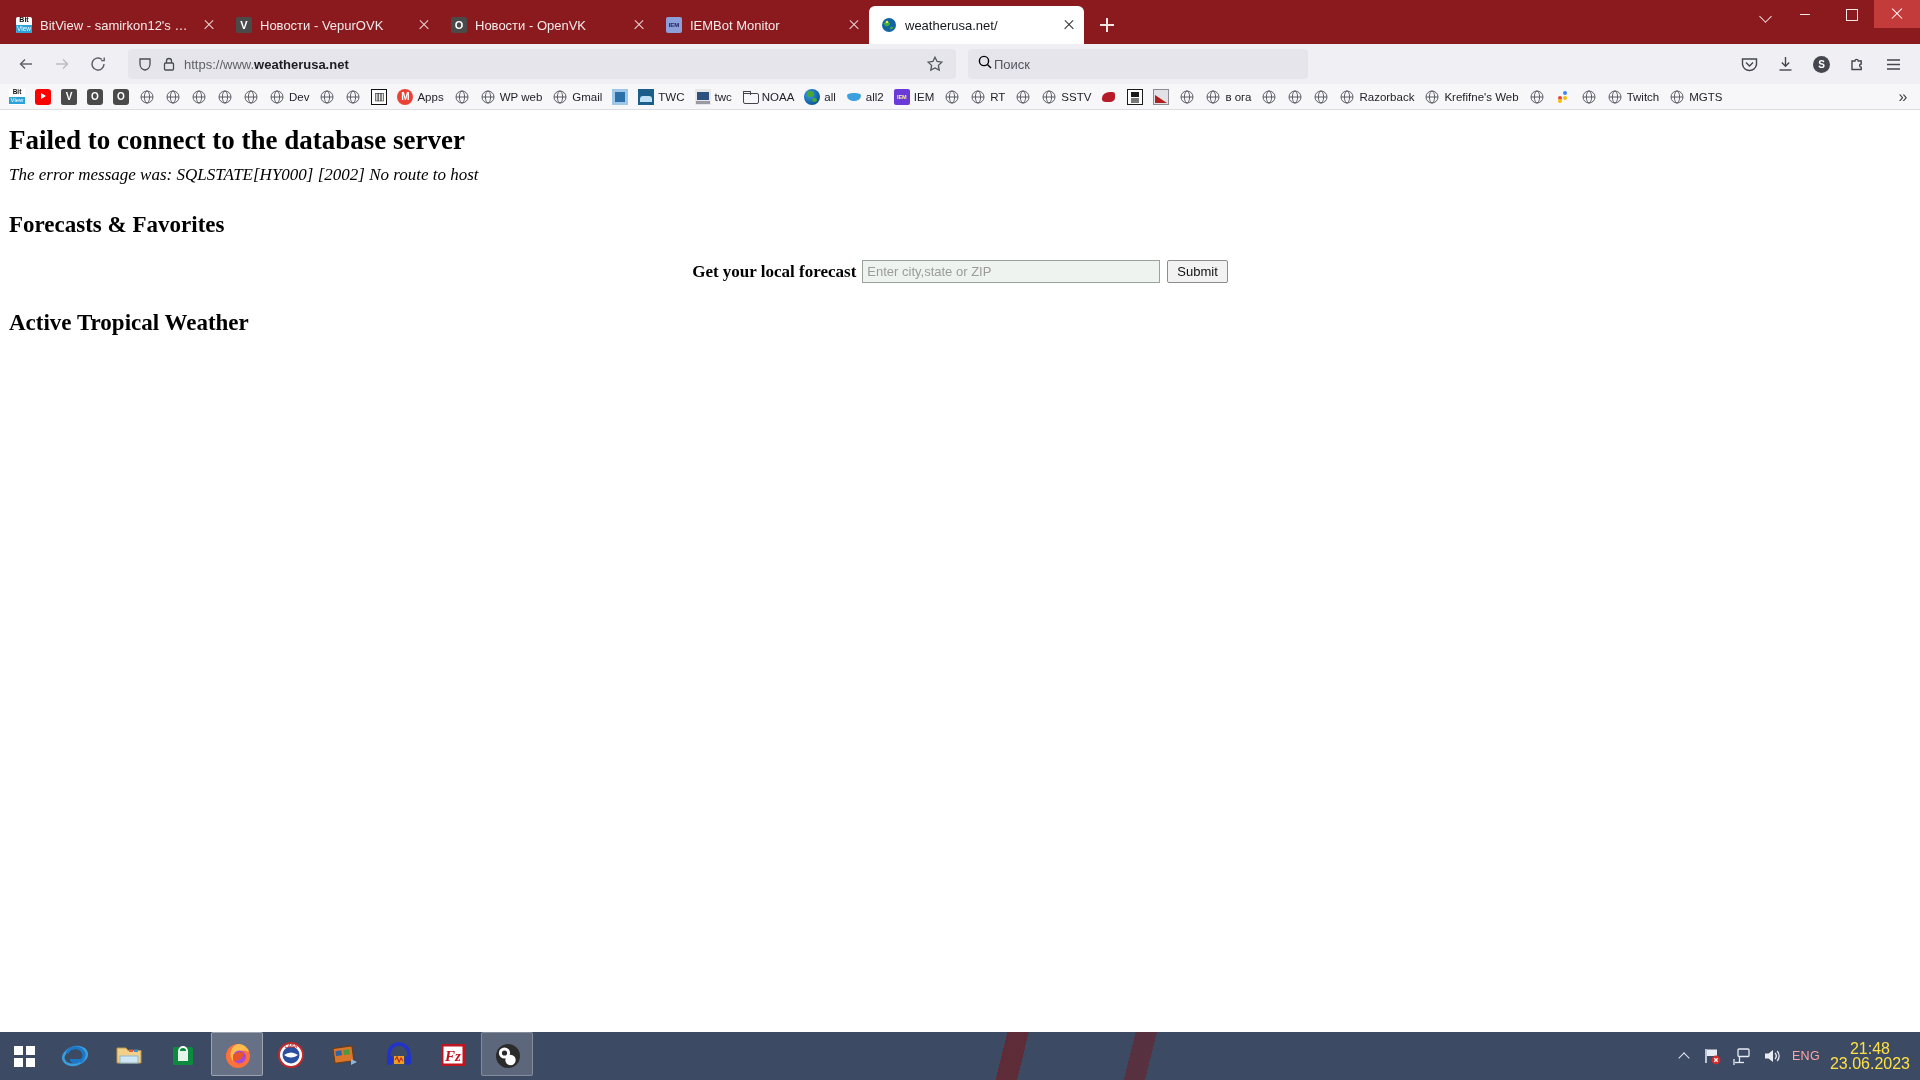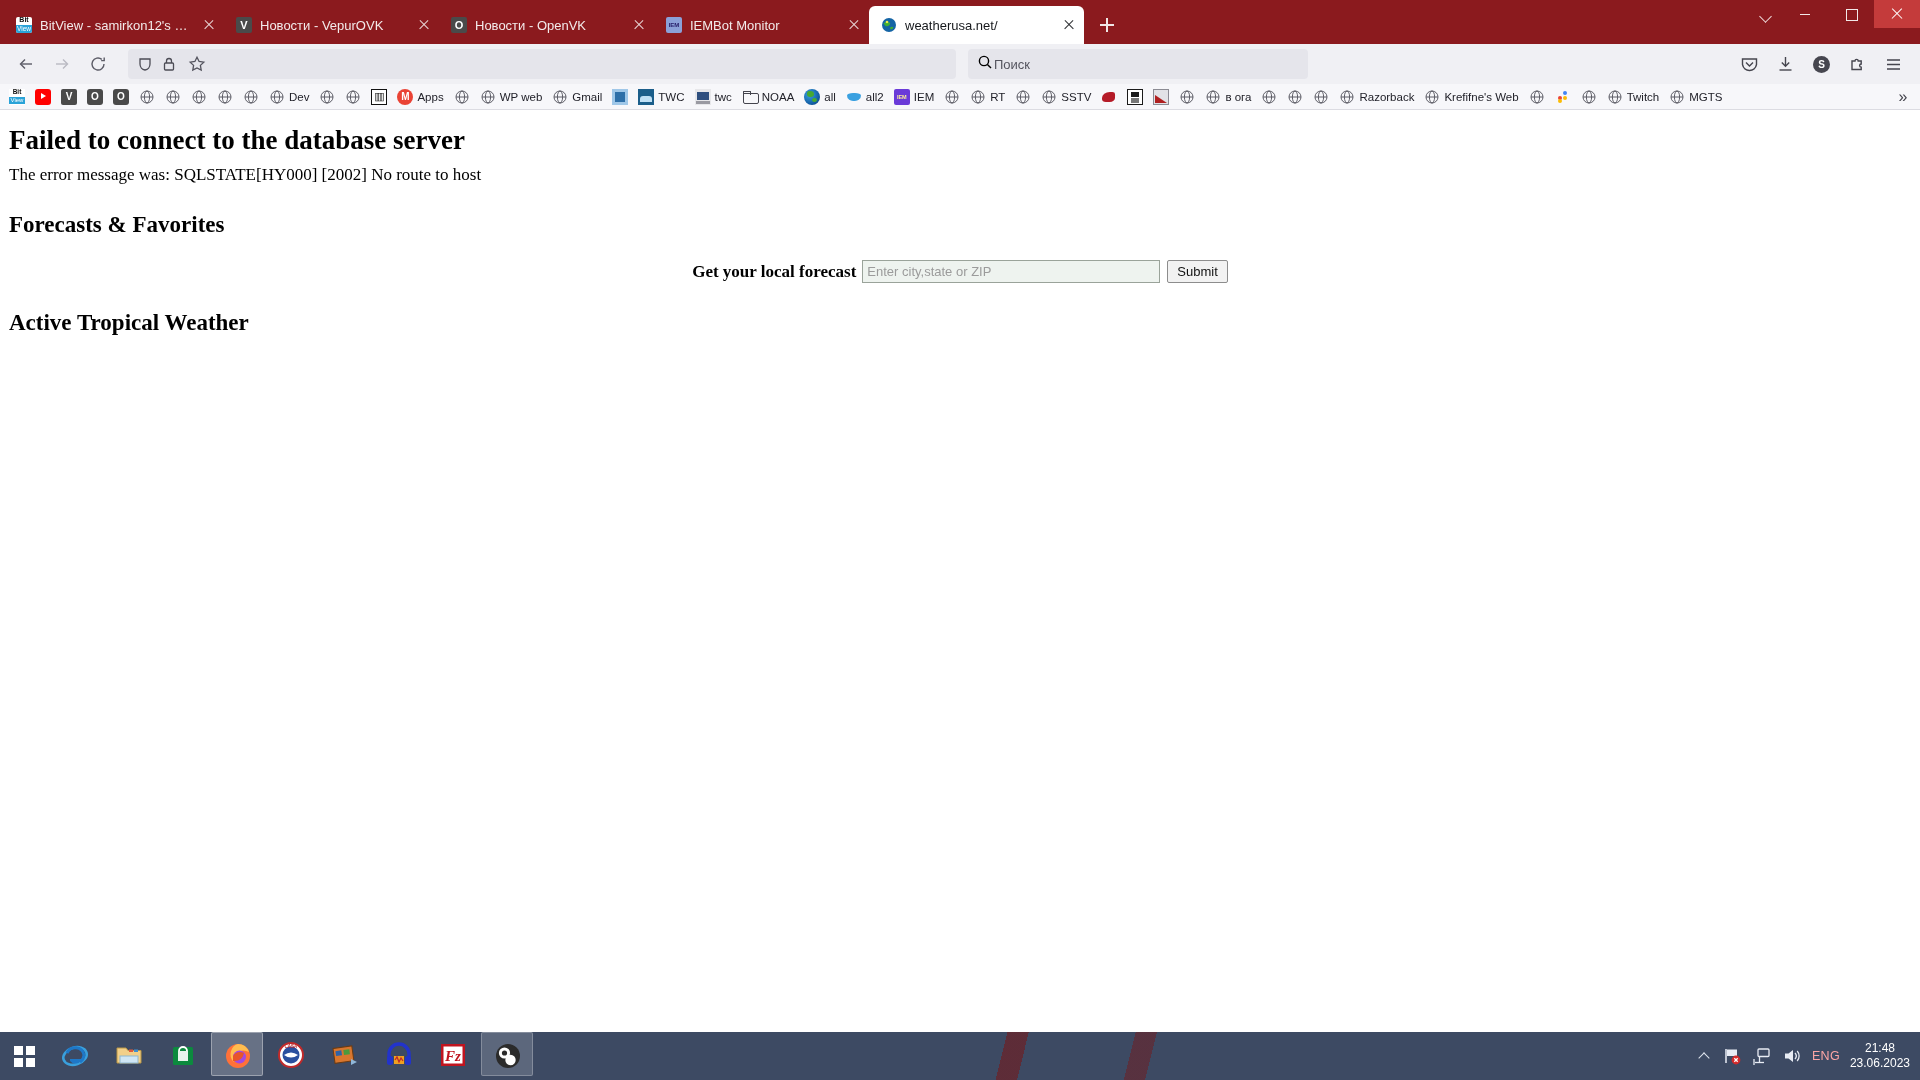--- a/index.html
+++ b/index.html
@@ -245,20 +245,21 @@
     color: #000000;
   }
   .page h1 {
     margin: 0; padding: 0;
     font-size: 27px; font-weight: bold;
     padding-left: 9px; padding-top: 15px;
   }
   .page p.errmsg {
     margin: 0; padding: 9px 0 0 9px;
     font-size: 17px;
+    font-style: italic;
   }
   .page h2 {
     margin: 0; padding: 27px 0 0 9px;
     font-size: 23px; font-weight: bold;
   }
   .forecast-row {
     margin-top: 22px;
     display: flex; align-items: center; justify-content: center;
     gap: 0;
   }
@@ -326,21 +327,21 @@
     margin-left: auto; display: flex; align-items: center; height: 48px;
     padding-right: 10px; gap: 10px; color: #e6eaf2;
   }
   .tray-up { width:14px; height:14px; position:relative; }
   .tray-up::before {
     content:""; position:absolute; left:2px; top:5px; width:7px; height:7px;
     border-left:1.6px solid #dfe5ee; border-top:1.6px solid #dfe5ee; transform:rotate(45deg);
   }
   .tray-ico { width: 20px; height: 20px; position: relative; }
   .tray-lang { font-size: 12.5px; color: #fca5a5; letter-spacing:.3px; }
-  .tray-clock { font-size: 12px; line-height: 15px; text-align: center; color:#ffffff; }
+  .tray-clock { font-size: 16px; line-height: 15px; text-align: center; color:#fde047; }
 </style>
 </head>
 <body>
 
 <div id="browser-window">
 
   <div class="tabstrip">
 
     <div class="tab">
       <span class="tab-fav fav-bitview"></span>
@@ -415,20 +416,21 @@
         <svg width="18" height="18" viewBox="0 0 18 18" fill="none" stroke="currentColor" stroke-width="1.3">
           <path d="M4 4 h10 v5 a5.5 6 0 0 1 -5 6 a5.5 6 0 0 1 -5 -6 z"></path>
         </svg>
       </span>
       <span class="u-icon">
         <svg width="18" height="18" viewBox="0 0 18 18" fill="none" stroke="currentColor" stroke-width="1.3">
           <rect x="4.5" y="8" width="9" height="7" rx="1"></rect>
           <path d="M6.5 8 V6 a2.5 2.5 0 0 1 5 0 V8"></path>
         </svg>
       </span>
+      <span class="url-text"><span>https://www.</span><b>weatherusa.net</b></span>
       <span class="star-btn">
         <svg width="20" height="20" viewBox="0 0 20 20" fill="none" stroke="currentColor" stroke-width="1.3" style="position:absolute;left:3px;top:3px">
           <path d="M10 3.2 l2.1 4.3 4.7 .6 -3.4 3.3 .8 4.7 -4.2 -2.2 -4.2 2.2 .8 -4.7 -3.4 -3.3 4.7 -.6 z"></path>
         </svg>
       </span>
     </div>
 
     <div class="searchbar">
       <span class="u-icon">
         <svg width="18" height="18" viewBox="0 0 18 18" fill="none" stroke="currentColor" stroke-width="1.4">

